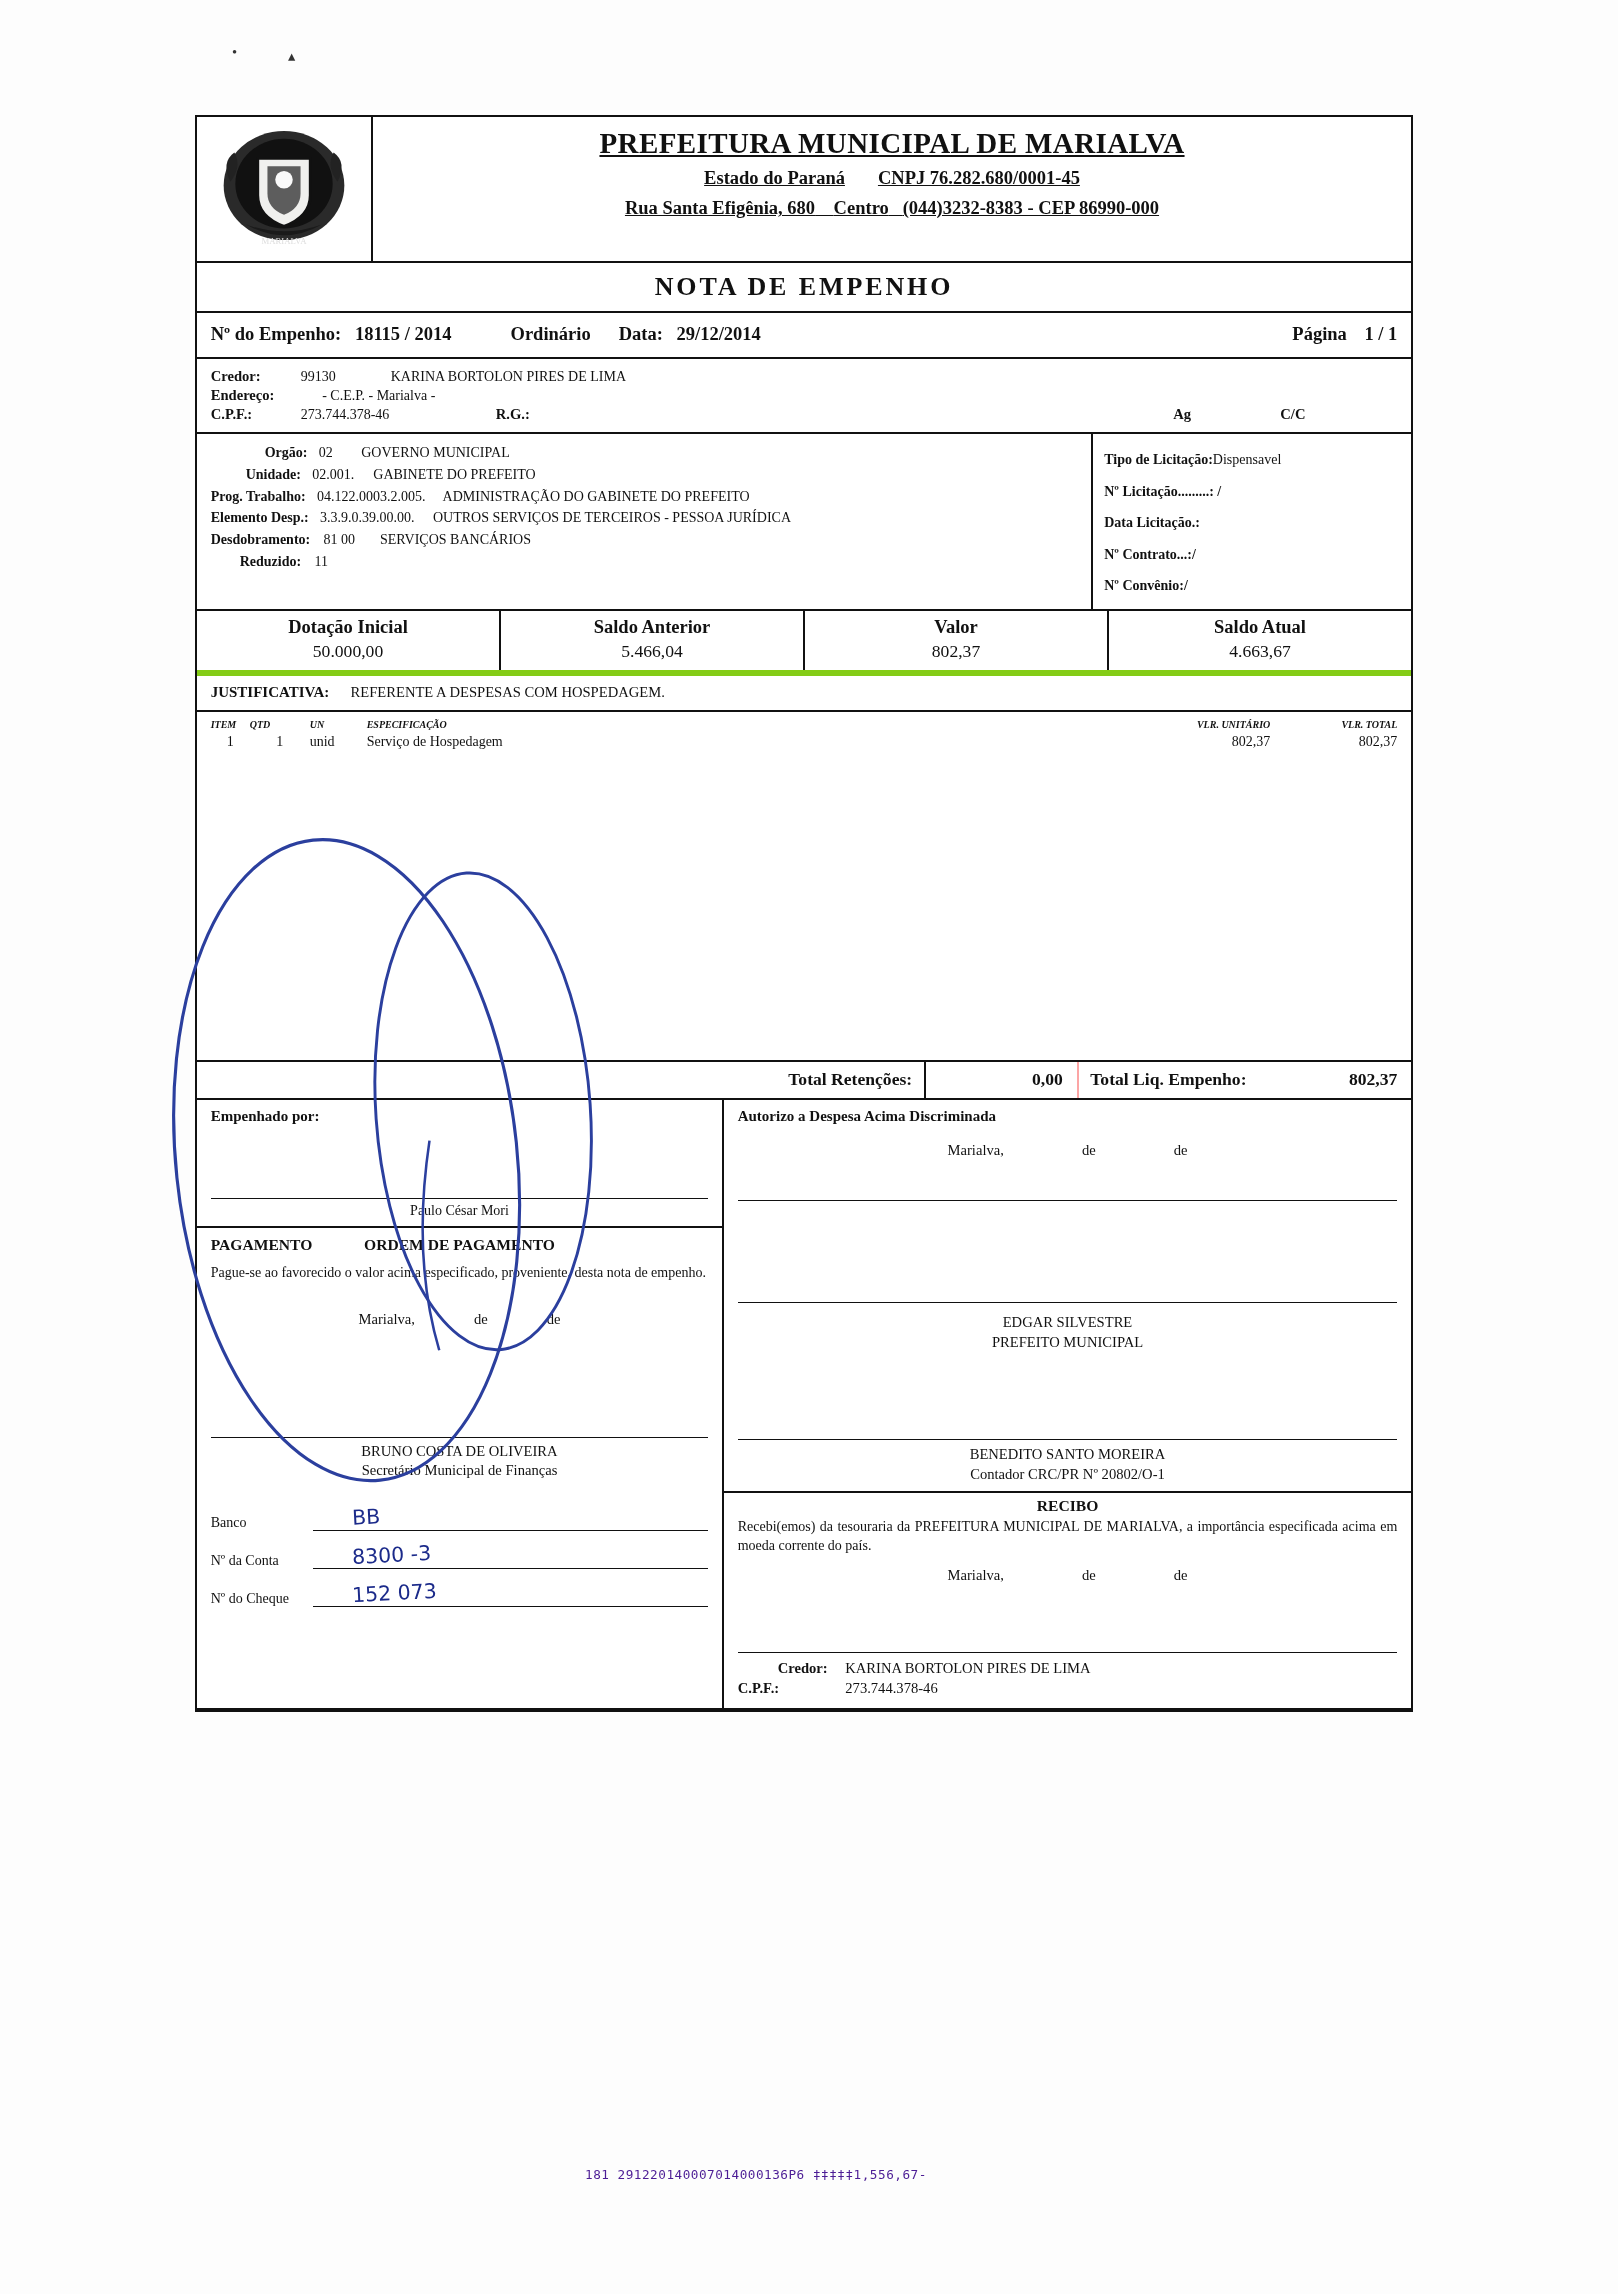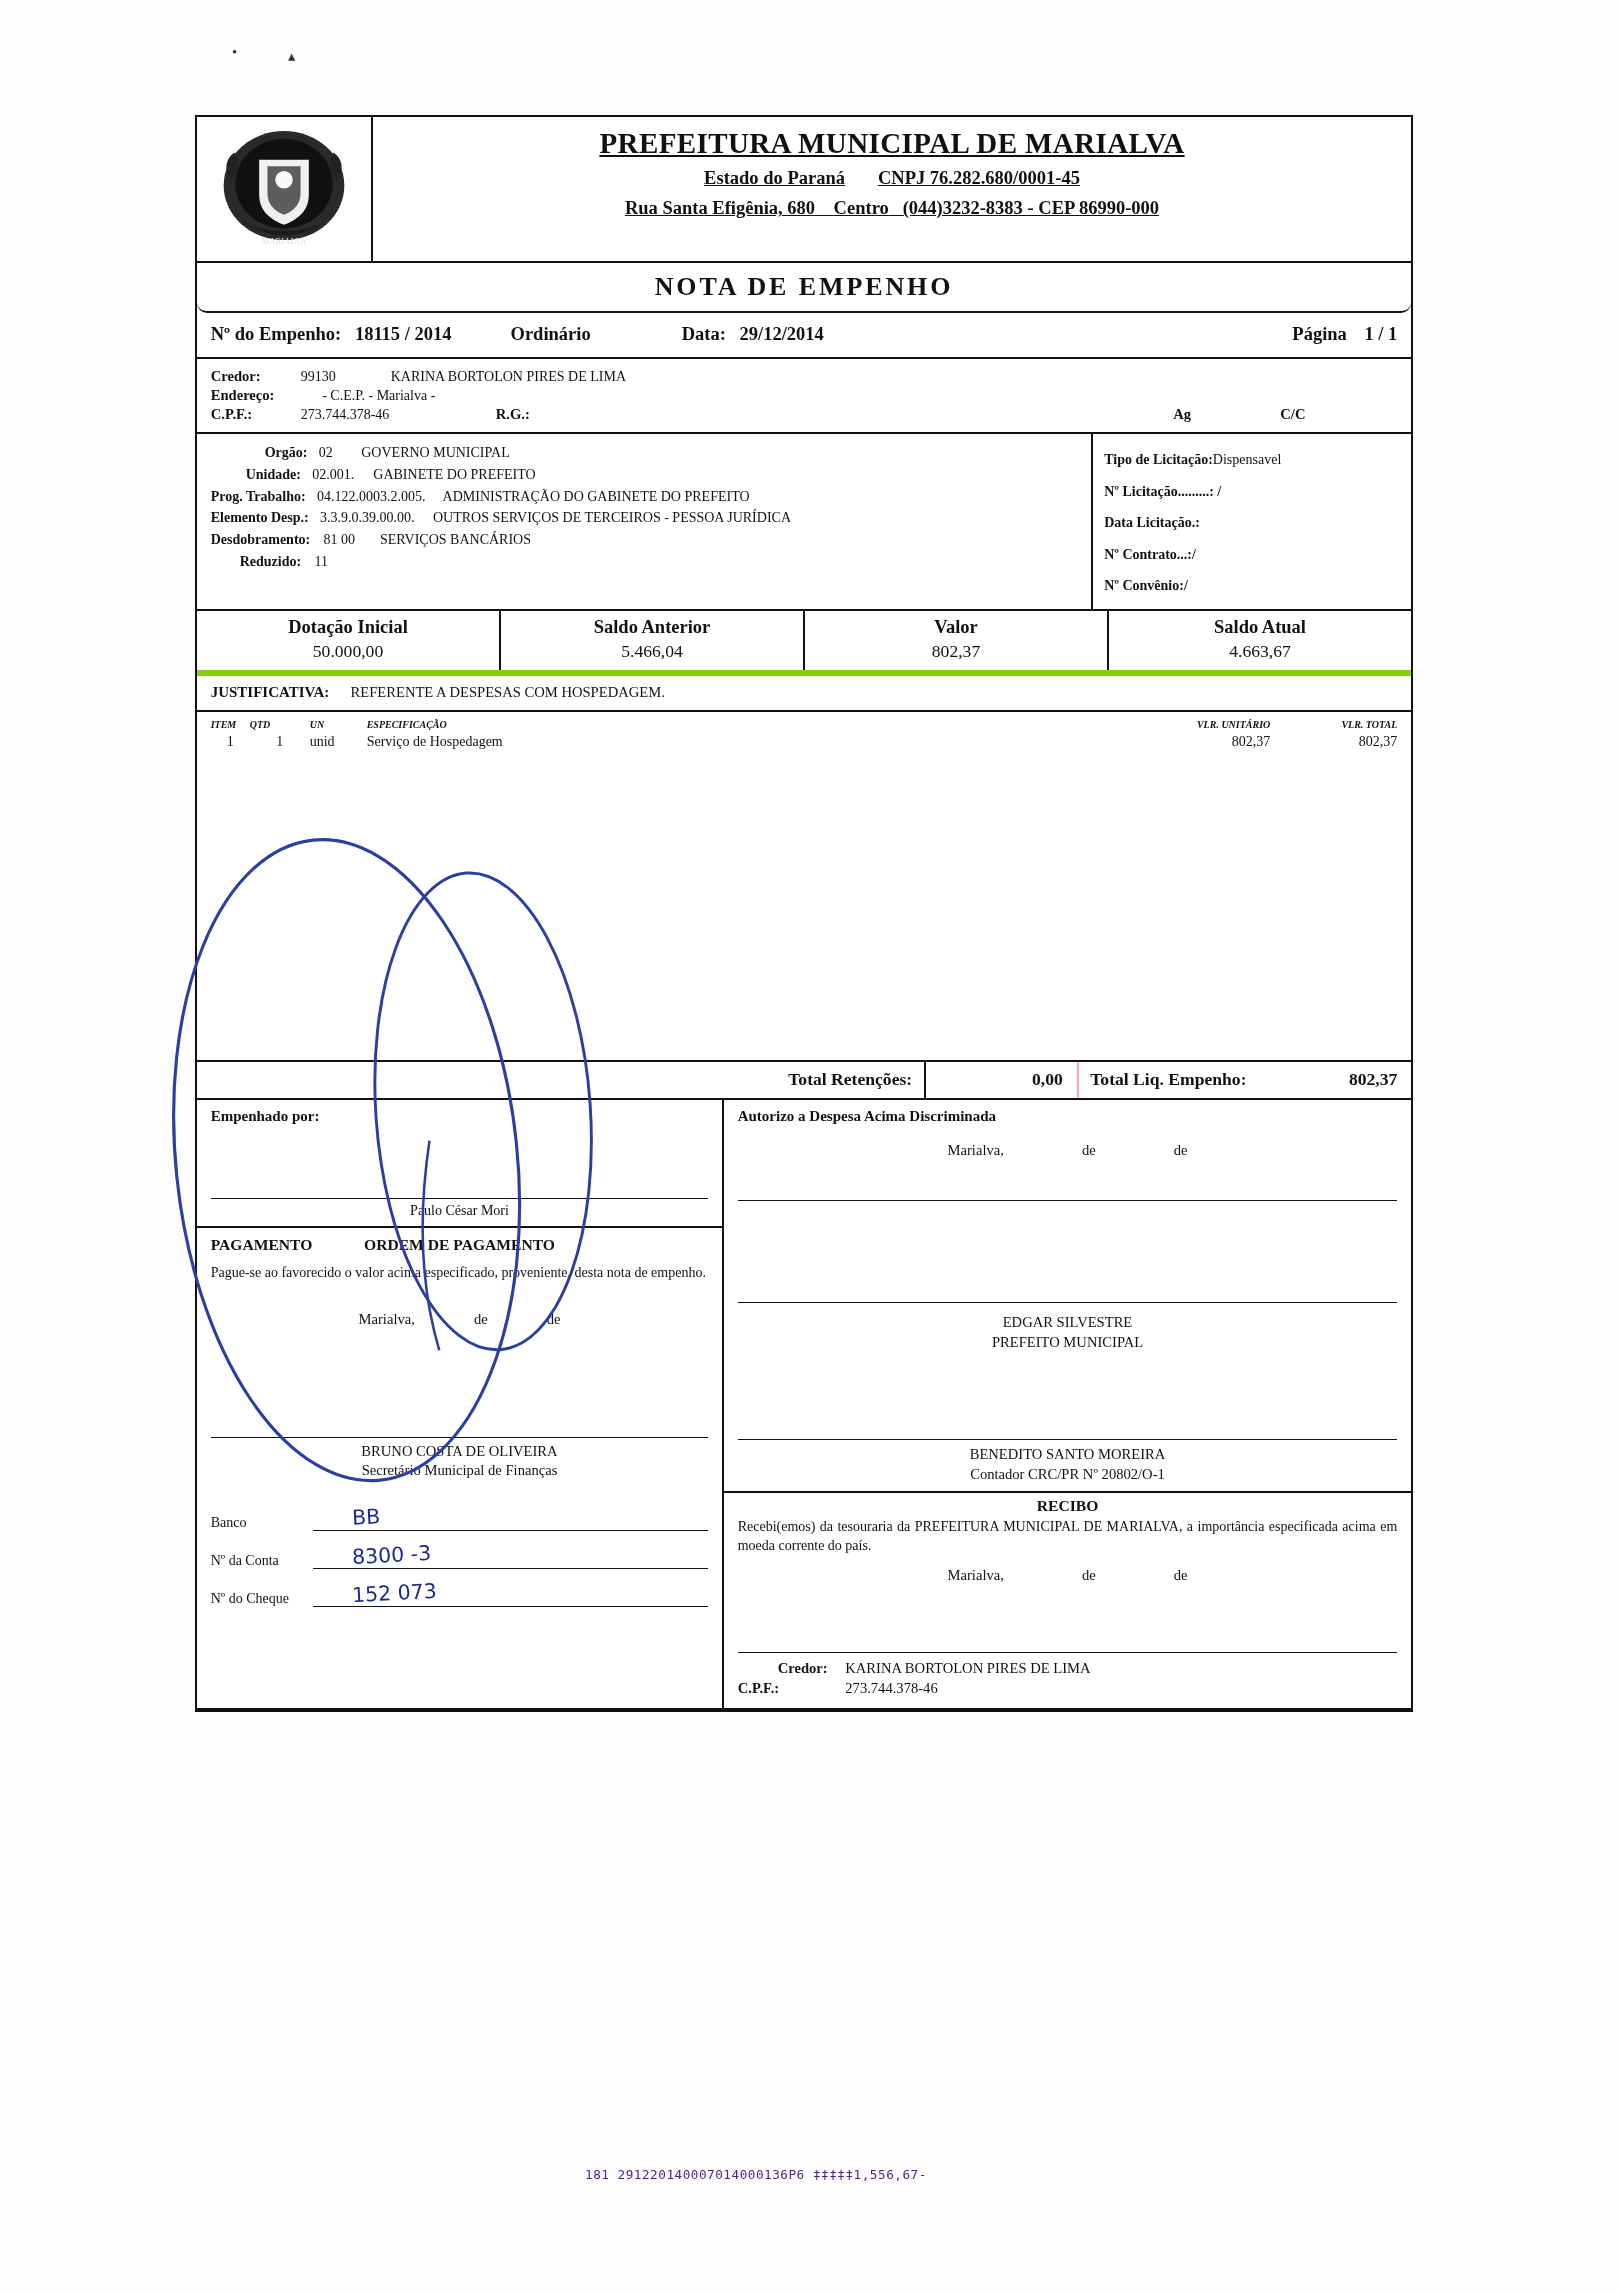--- a/index.html
+++ b/index.html
@@ -8,21 +8,21 @@
   .doc{position:absolute;left:195px;top:115px;width:1214px;border:2px solid #111;background:#fff;}
   .hdr{display:flex;border-bottom:2px solid #111;}
   .crest{width:174px;border-right:2px solid #111;display:flex;align-items:center;justify-content:center;padding:5.9px 0;}
   .crest svg{display:block;}
   .hdrtxt{flex:1;padding:9.8px 0 7.8px 0;text-align:center;}
   .t1{font-size:29px;font-weight:bold;letter-spacing:0.4px;text-decoration:underline;}
   .t2{font-size:18.5px;font-weight:bold;margin-top:7.8px;}
   .t2 .u{text-decoration:underline;}
   .t2 .sp{display:inline-block;width:33px;}
   .t3{font-size:18.5px;font-weight:bold;margin-top:9.8px;text-decoration:underline;}
-  .nota{border-bottom:2px solid #111;text-align:center;font-size:26px;font-weight:bold;letter-spacing:2.9px;padding:8.8px 0 9.8px;border-radius:10px;}
+  .nota{border-bottom:2px solid #111;text-align:center;font-size:26px;font-weight:bold;letter-spacing:2.9px;padding:8.8px 0 9.8px;}
   .empline{border-bottom:2px solid #111;display:flex;align-items:center;padding:10.7px 13.7px 11.7px;font-size:18.5px;font-weight:bold;}
   .empline .lbl{margin-right:13.7px;}
   .empline .v{font-weight:bold;}
   .empline .pg{margin-left:auto;}
   .credor{border-bottom:2px solid #111;padding:6.8px 13.7px 7.8px;font-size:14px;}
   .credor .l{display:flex;align-items:baseline;margin:2px 0;}
   .credor b{font-size:14.6px;font-weight:bold;}
   .midsec{display:flex;border-bottom:2px solid #111;}
   .midleft{flex:1;padding:7.8px 9.8px 7.8px 13.7px;font-size:14px;line-height:1.55;position:relative;}
   .midleft .l{white-space:nowrap;}
@@ -119,21 +119,21 @@
           <span>Rua Santa Efigênia, 680</span>&nbsp;&nbsp;&nbsp;&nbsp;<span>Centro</span>&nbsp;&nbsp;&nbsp;<span>(044)3232-8383  -  CEP 86990-000</span>
         </div>
       </div>
     </div>
 
     <div class="nota">NOTA  DE  EMPENHO</div>
 
     <div class="empline">
       <span class="lbl">Nº do Empenho:</span>
       <span class="v" style="margin-right:59px">18115 / 2014</span>
-      <span style="margin-right:91px">Ordinário</span>
+      <span style="margin-right:28px">Ordinário</span>
       <span class="lbl">Data:</span>
       <span class="v">29/12/2014</span>
       <span class="pg">Página</span>
       <span style="margin-left:17.6px">1 / 1</span>
     </div>
 
     <div class="credor">
       <div class="l">
         <b style="width:90px">Credor:</b>
         <span style="width:90px">99130</span>

